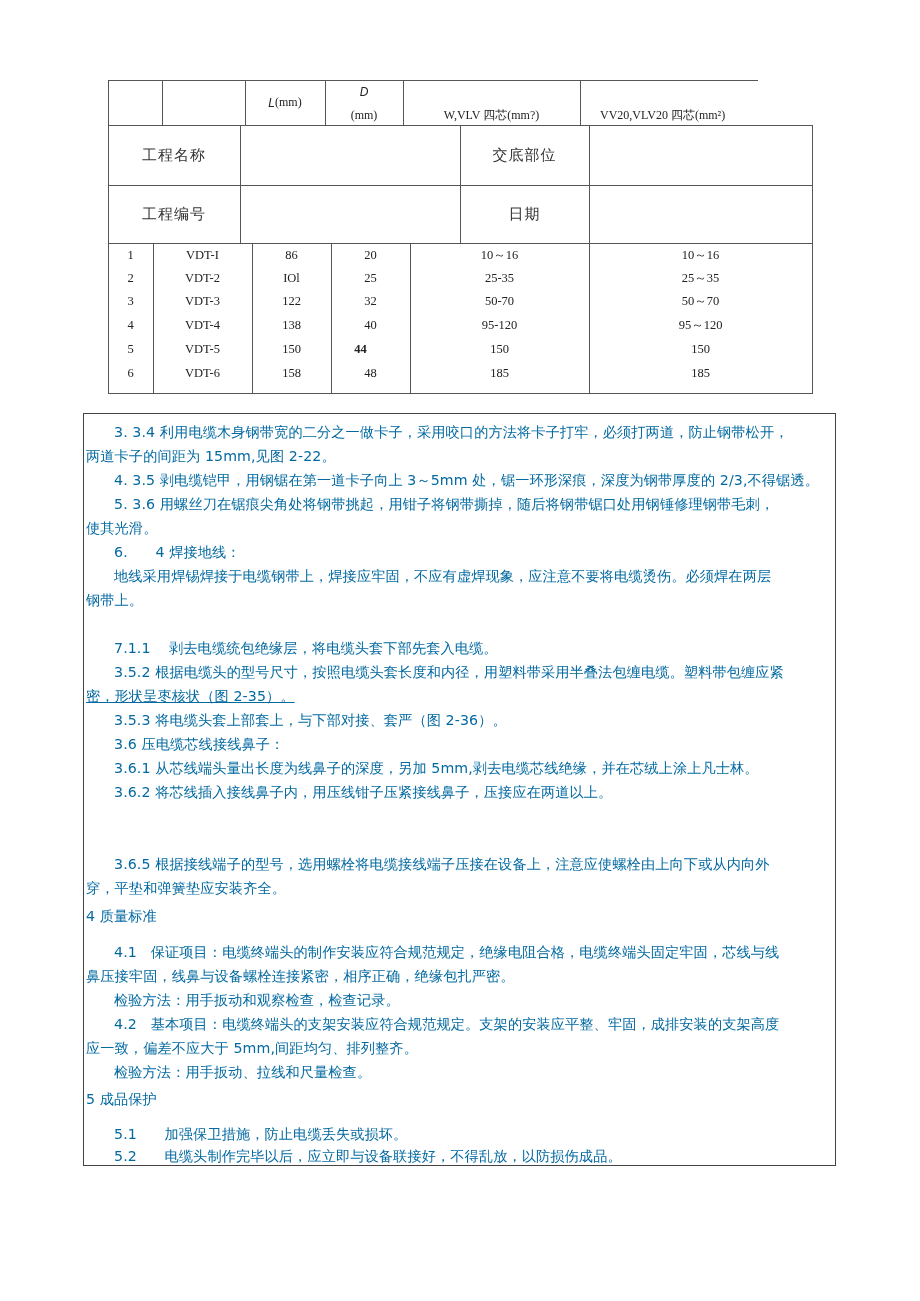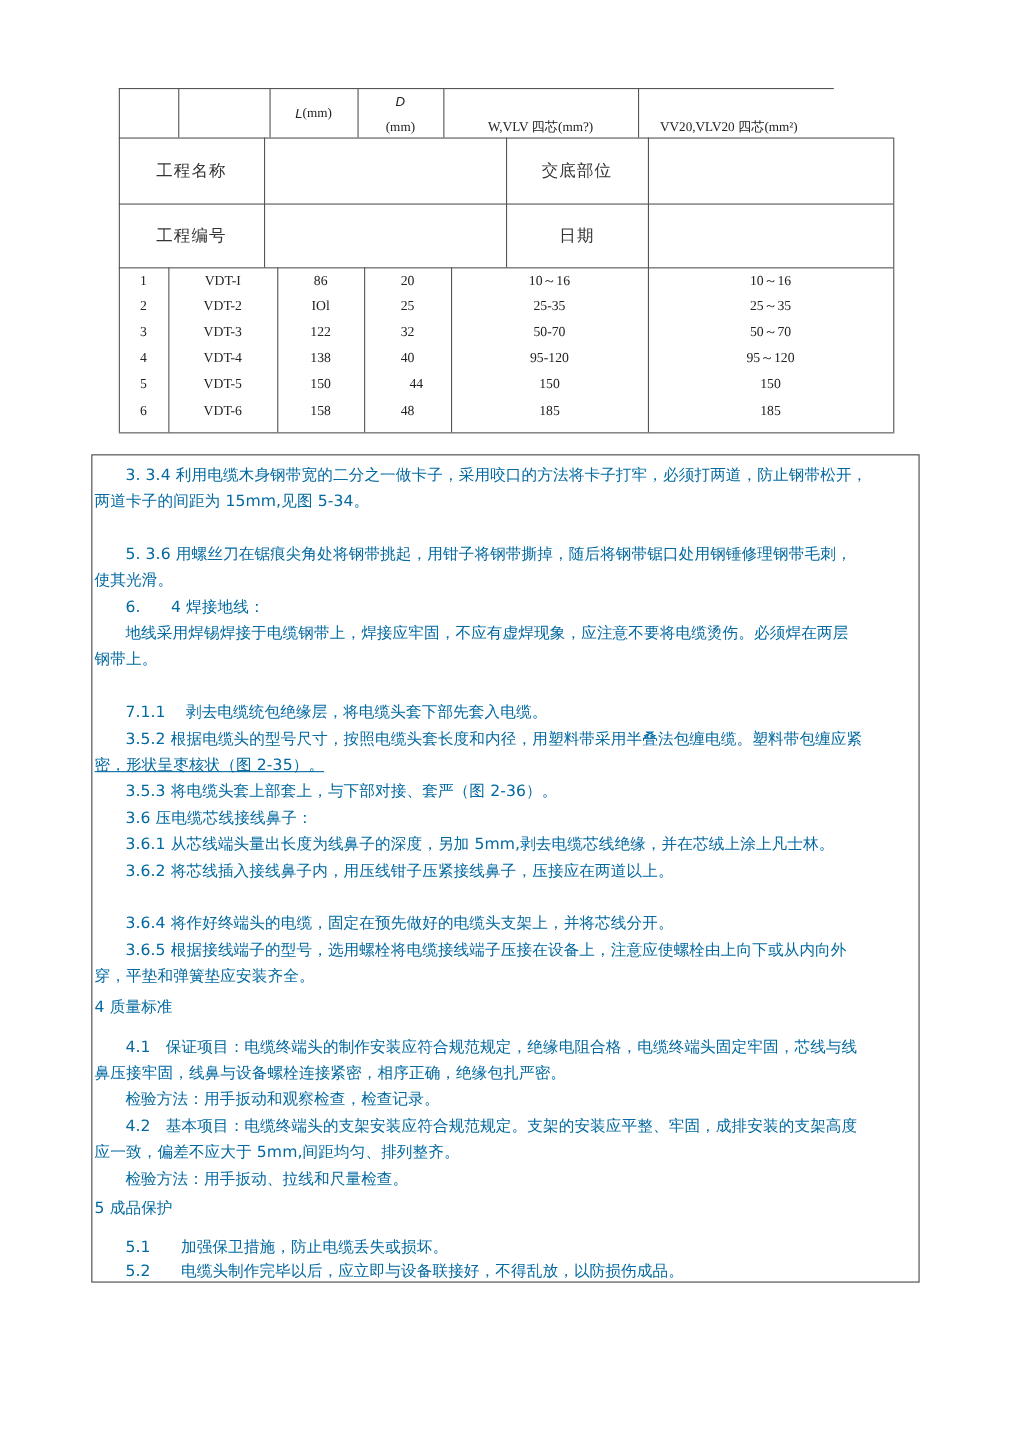--- a/index.html
+++ b/index.html
@@ -96,50 +96,50 @@
     <div class="cell data" style="left:153px; top:315px; width:99px; height:20px;">VDT-4</div>
     <div class="cell data" style="left:252px; top:315px; width:79px; height:20px;">138</div>
     <div class="cell data" style="left:331px; top:315px; width:79px; height:20px;">40</div>
     <div class="cell data" style="left:410px; top:315px; width:179px; height:20px;">95-120</div>
     <div class="cell data" style="left:589px; top:315px; width:223px; height:20px;">95～120</div>
   </div>
   <div>
     <div class="cell data" style="left:108px; top:339px; width:45px; height:20px;">5</div>
     <div class="cell data" style="left:153px; top:339px; width:99px; height:20px;">VDT-5</div>
     <div class="cell data" style="left:252px; top:339px; width:79px; height:20px;">150</div>
-    <div class="cell data" style="left:339px; top:339px; width:79px; height:20px;">44</div>
+    <div class="cell data" style="left:321px; top:339px; width:79px; height:20px;font-weight:bold;">44</div>
     <div class="cell data" style="left:410px; top:339px; width:179px; height:20px;">150</div>
     <div class="cell data" style="left:589px; top:339px; width:223px; height:20px;">150</div>
   </div>
   <div>
     <div class="cell data" style="left:108px; top:363px; width:45px; height:20px;">6</div>
     <div class="cell data" style="left:153px; top:363px; width:99px; height:20px;">VDT-6</div>
     <div class="cell data" style="left:252px; top:363px; width:79px; height:20px;">158</div>
     <div class="cell data" style="left:331px; top:363px; width:79px; height:20px;">48</div>
     <div class="cell data" style="left:410px; top:363px; width:179px; height:20px;">185</div>
     <div class="cell data" style="left:589px; top:363px; width:223px; height:20px;">185</div>
   </div>
 </div>
 
 <div class="box">
   <div class="p ind" style="top:6px;">3. 3.4 利用电缆木身钢带宽的二分之一做卡子，采用咬口的方法将卡子打牢，必须打两道，防止钢带松开，</div>
-  <div class="p" style="top:30px;">两道卡子的间距为 15mm,见图 5-34。</div>
+  <div class="p" style="top:30px;">两道卡子的间距为 15mm,见图 2-22。</div>
+  <div class="p ind" style="top:54px;">4. 3.5 剥电缆铠甲，用钢锯在第一道卡子向上 3～5mm 处，锯一环形深痕，深度为钢带厚度的 2/3,不得锯透。</div>
   <div class="p ind" style="top:78px;">5. 3.6 用螺丝刀在锯痕尖角处将钢带挑起，用钳子将钢带撕掉，随后将钢带锯口处用钢锤修理钢带毛刺，</div>
   <div class="p" style="top:102px;">使其光滑。</div>
   <div class="p ind" style="top:126px; white-space:pre;">6.      4 焊接地线：</div>
   <div class="p ind" style="top:150px;">地线采用焊锡焊接于电缆钢带上，焊接应牢固，不应有虚焊现象，应注意不要将电缆烫伤。必须焊在两层</div>
   <div class="p" style="top:174px;">钢带上。</div>
   <div class="p ind" style="top:222px; white-space:pre;">7.1.1    剥去电缆统包绝缘层，将电缆头套下部先套入电缆。</div>
   <div class="p ind" style="top:246px;">3.5.2 根据电缆头的型号尺寸，按照电缆头套长度和内径，用塑料带采用半叠法包缠电缆。塑料带包缠应紧</div>
   <div class="p" style="top:270px;text-decoration:underline;">密，形状呈枣核状（图 2-35）。</div>
   <div class="p ind" style="top:294px;">3.5.3 将电缆头套上部套上，与下部对接、套严（图 2-36）。</div>
   <div class="p ind" style="top:318px;">3.6 压电缆芯线接线鼻子：</div>
   <div class="p ind" style="top:342px;">3.6.1 从芯线端头量出长度为线鼻子的深度，另加 5mm,剥去电缆芯线绝缘，并在芯绒上涂上凡士林。</div>
   <div class="p ind" style="top:366px;">3.6.2 将芯线插入接线鼻子内，用压线钳子压紧接线鼻子，压接应在两道以上。</div>
-  <div class="p ind" style="top:414px;">3.6.4 将作好终端头的电缆，固定在预先做好的电缆头支架上，并将芯线分开。</div>
   <div class="p ind" style="top:438px;">3.6.5 根据接线端子的型号，选用螺栓将电缆接线端子压接在设备上，注意应使螺栓由上向下或从内向外</div>
   <div class="p" style="top:462px;">穿，平垫和弹簧垫应安装齐全。</div>
   <div class="p" style="top:490px;">4 质量标准</div>
   <div class="p ind" style="top:526px; white-space:pre;">4.1   保证项目：电缆终端头的制作安装应符合规范规定，绝缘电阻合格，电缆终端头固定牢固，芯线与线</div>
   <div class="p ind" style="top:574px;">检验方法：用手扳动和观察检查，检查记录。</div>
   <div class="p" style="top:550px;">鼻压接牢固，线鼻与设备螺栓连接紧密，相序正确，绝缘包扎严密。</div>
   <div class="p ind" style="top:598px; white-space:pre;">4.2   基本项目：电缆终端头的支架安装应符合规范规定。支架的安装应平整、牢固，成排安装的支架高度</div>
   <div class="p" style="top:622px;">应一致，偏差不应大于 5mm,间距均匀、排列整齐。</div>
   <div class="p ind" style="top:646px;">检验方法：用手扳动、拉线和尺量检查。</div>
   <div class="p" style="top:673px;">5 成品保护</div>

